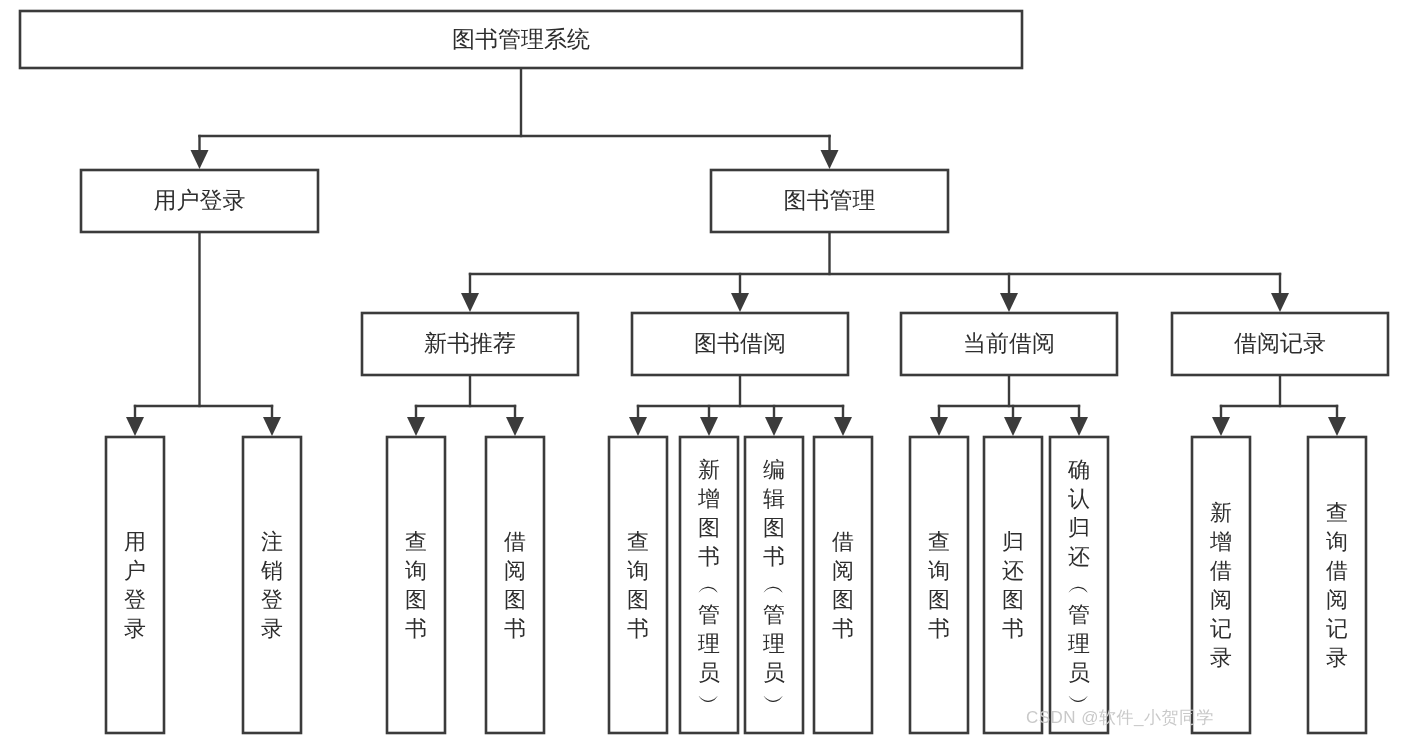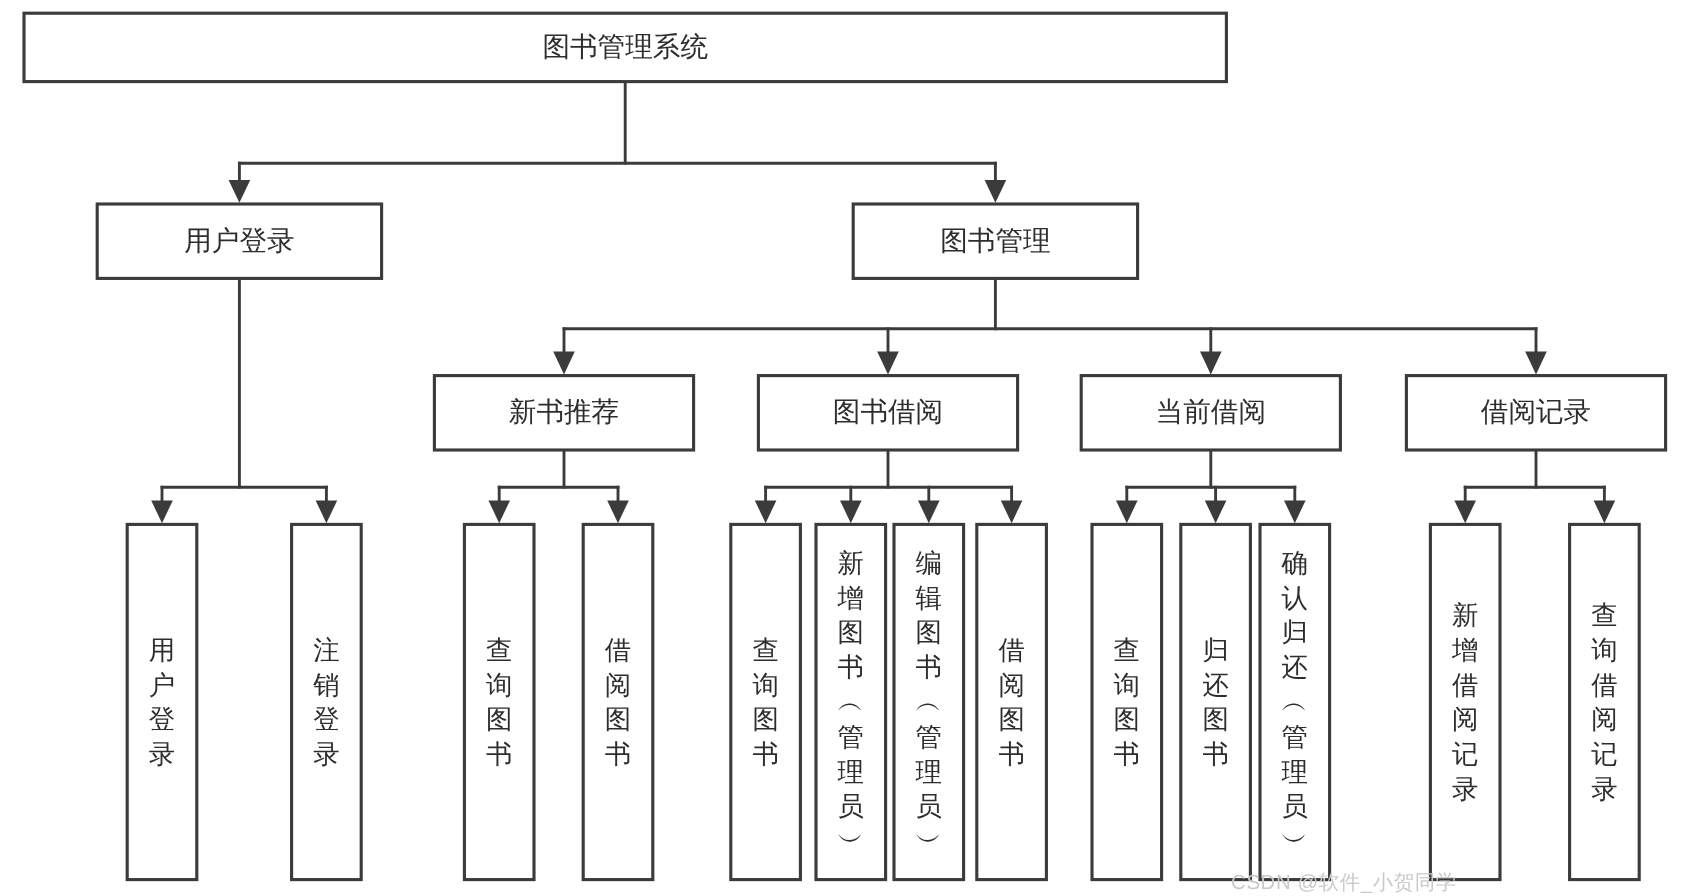--- a/index.html
+++ b/index.html
@@ -52,21 +52,21 @@
   }
   .leaf-label {
     fill: #2d2d2d;
     font-family: "Liberation Sans", "DejaVu Sans", sans-serif;
     font-size: 22px;
     text-anchor: middle;
   }
   .watermark {
     position: absolute;
     right: 10px;
-    bottom: 0;
+    bottom: 18px;
     color: #c9c9c9;
     font-size: 17px;
     font-family: "Liberation Sans", "DejaVu Sans", sans-serif;
     letter-spacing: 0.5px;
     white-space: nowrap;
     pointer-events: none;
   }
 </style>
 </head>
 <body>

